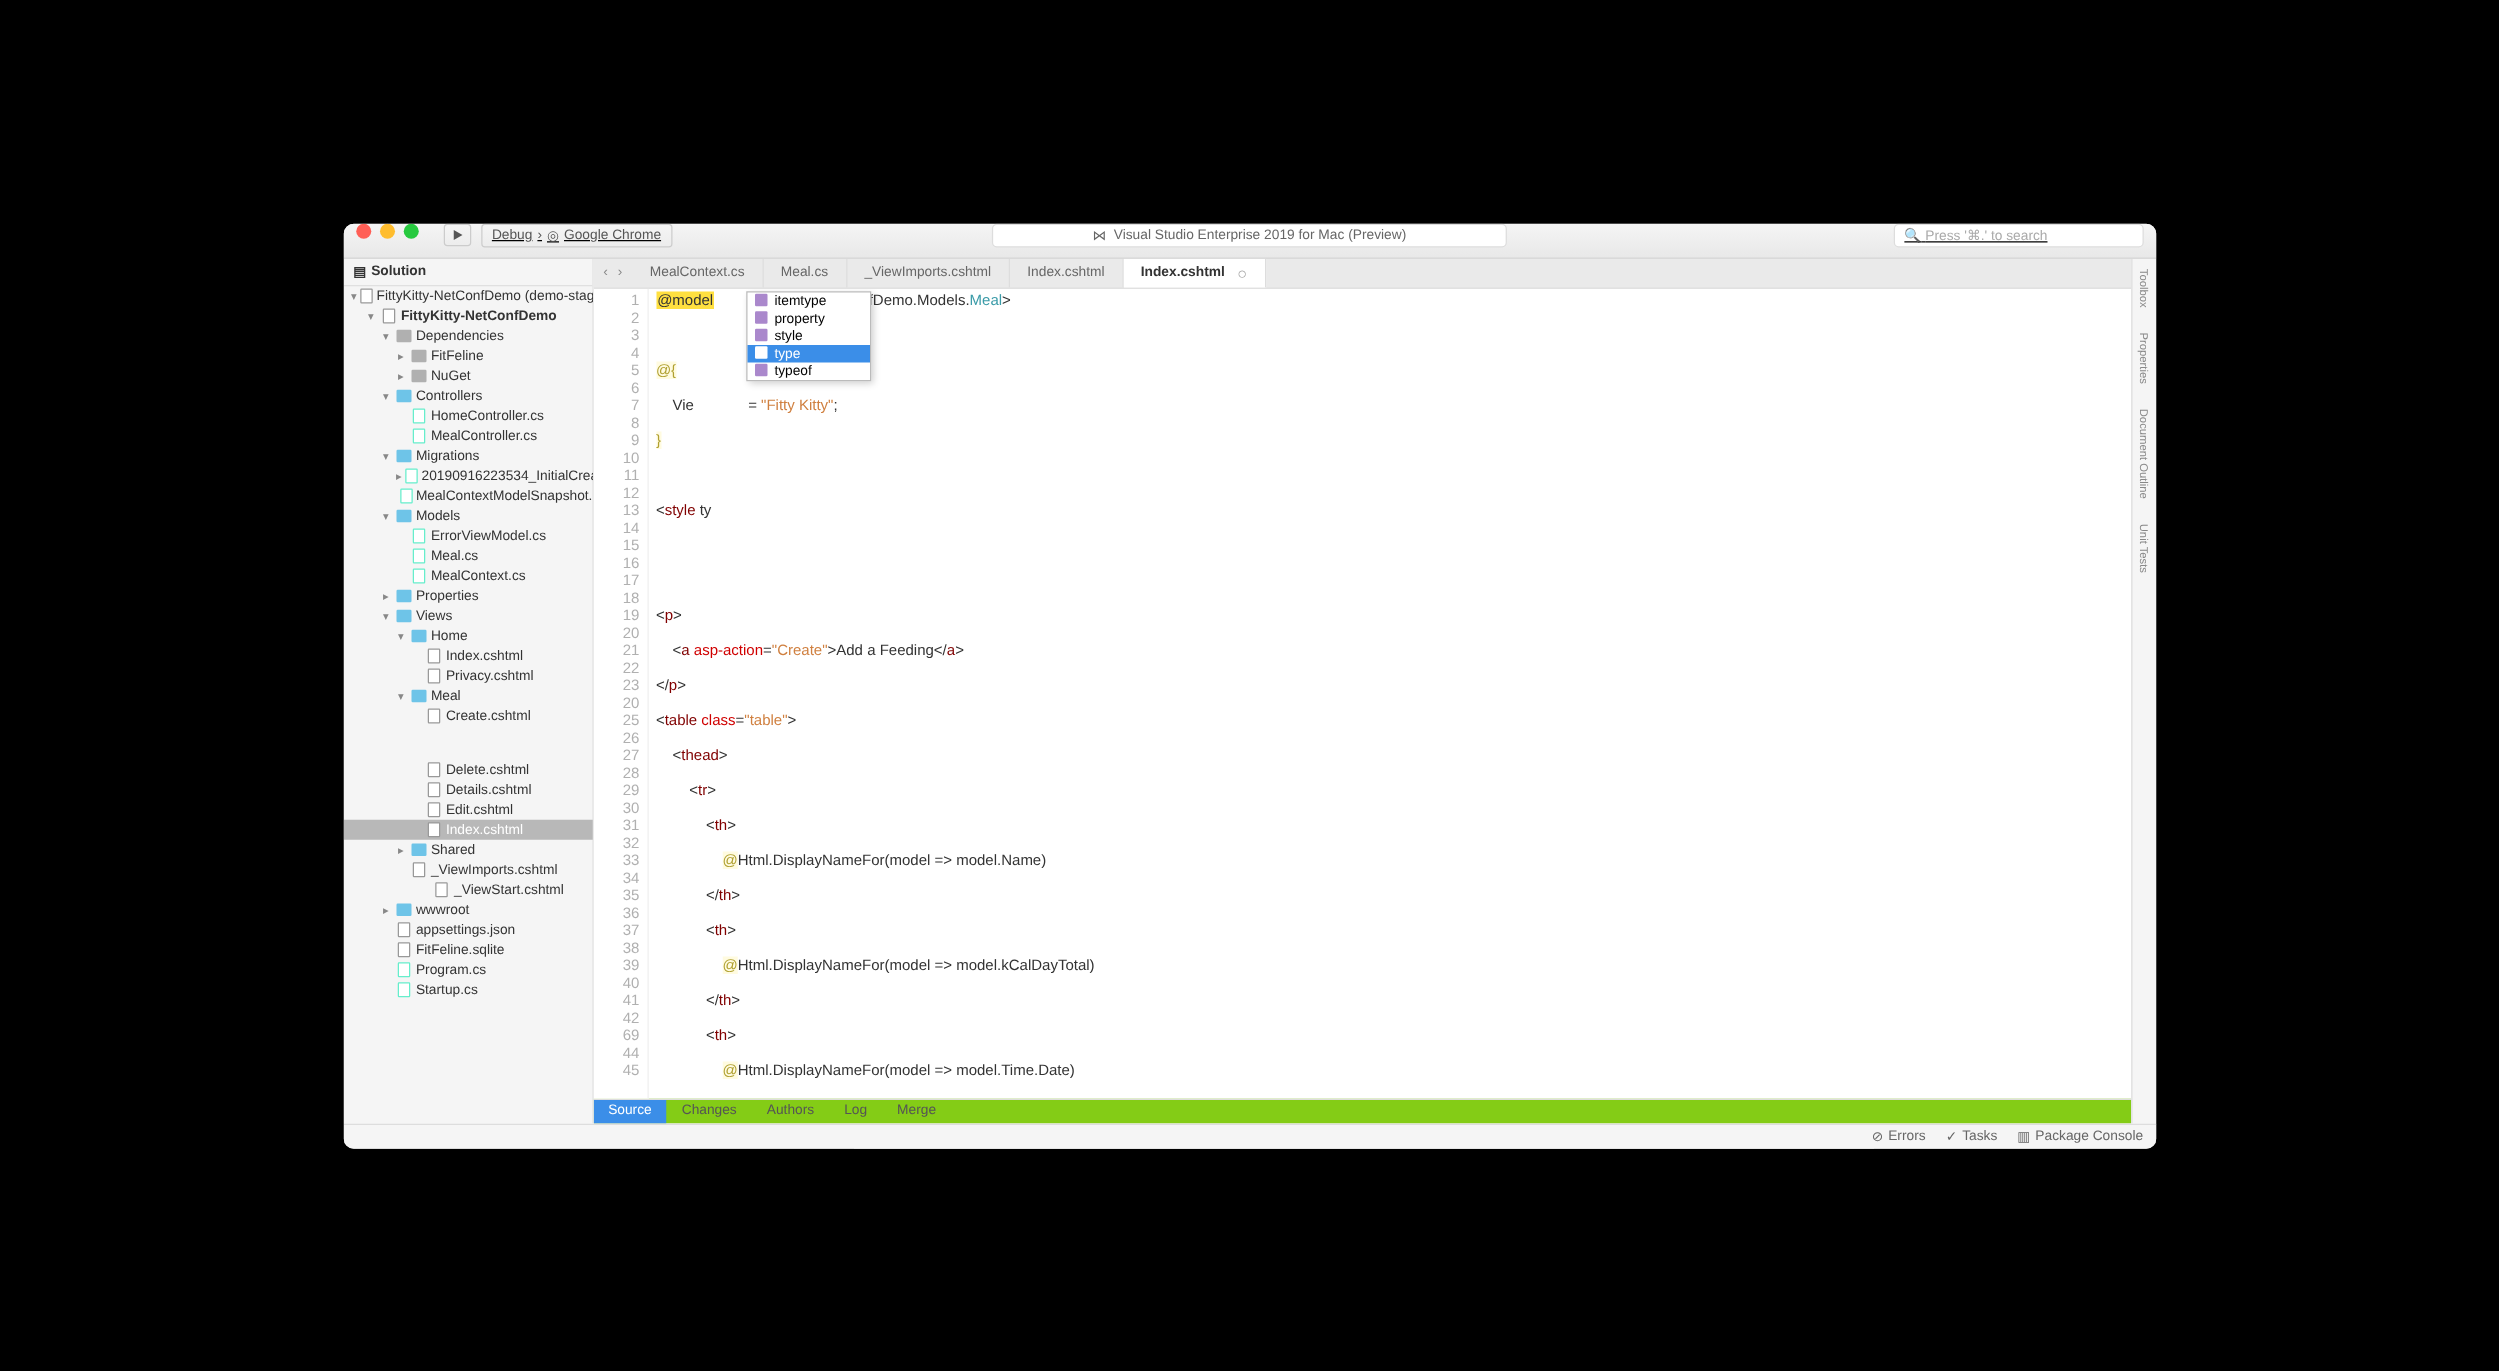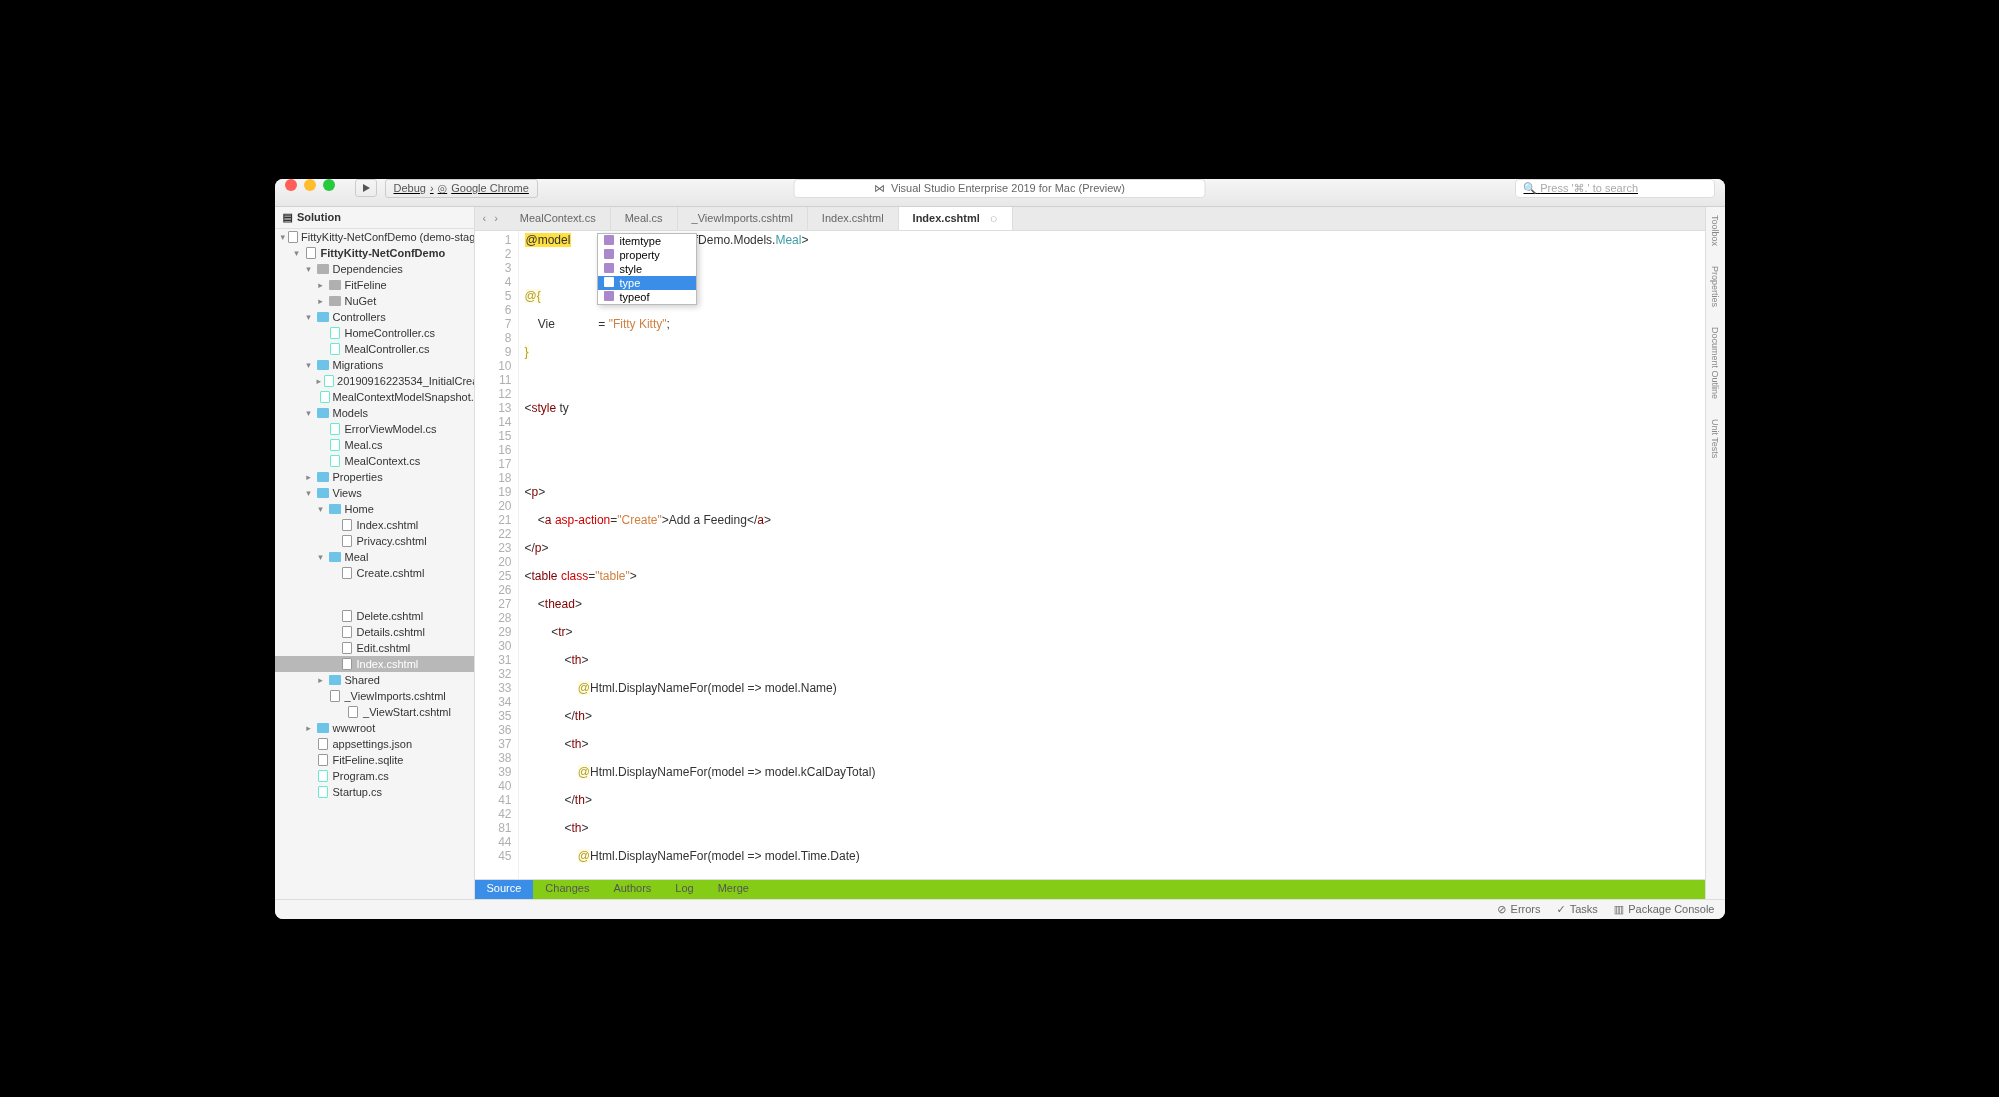--- a/index.html
+++ b/index.html
@@ -403,21 +403,21 @@
             <div>33</div>
             <div>34</div>
             <div>35</div>
             <div>36</div>
             <div>37</div>
             <div>38</div>
             <div>39</div>
             <div>40</div>
             <div>41</div>
             <div>42</div>
-            <div>81</div>
+            <div>69</div>
             <div>44</div>
             <div>45</div>
           </div>
         <div class="code" id="code"><div class="code-line"><span class="k-at">@model</span>             tyKitty_NetConfDemo.Models.<span class="k-type">Meal</span>&gt;</div>
 <div class="code-line"></div>
 <div class="code-line"><span class="k-razor">@{</span></div>
 <div class="code-line">    Vie             = <span class="k-string">"Fitty Kitty"</span>;</div>
 <div class="code-line"><span class="k-razor">}</span></div>
 <div class="code-line"></div>
 <div class="code-line">&lt;<span class="k-tag">style</span> ty</div>

